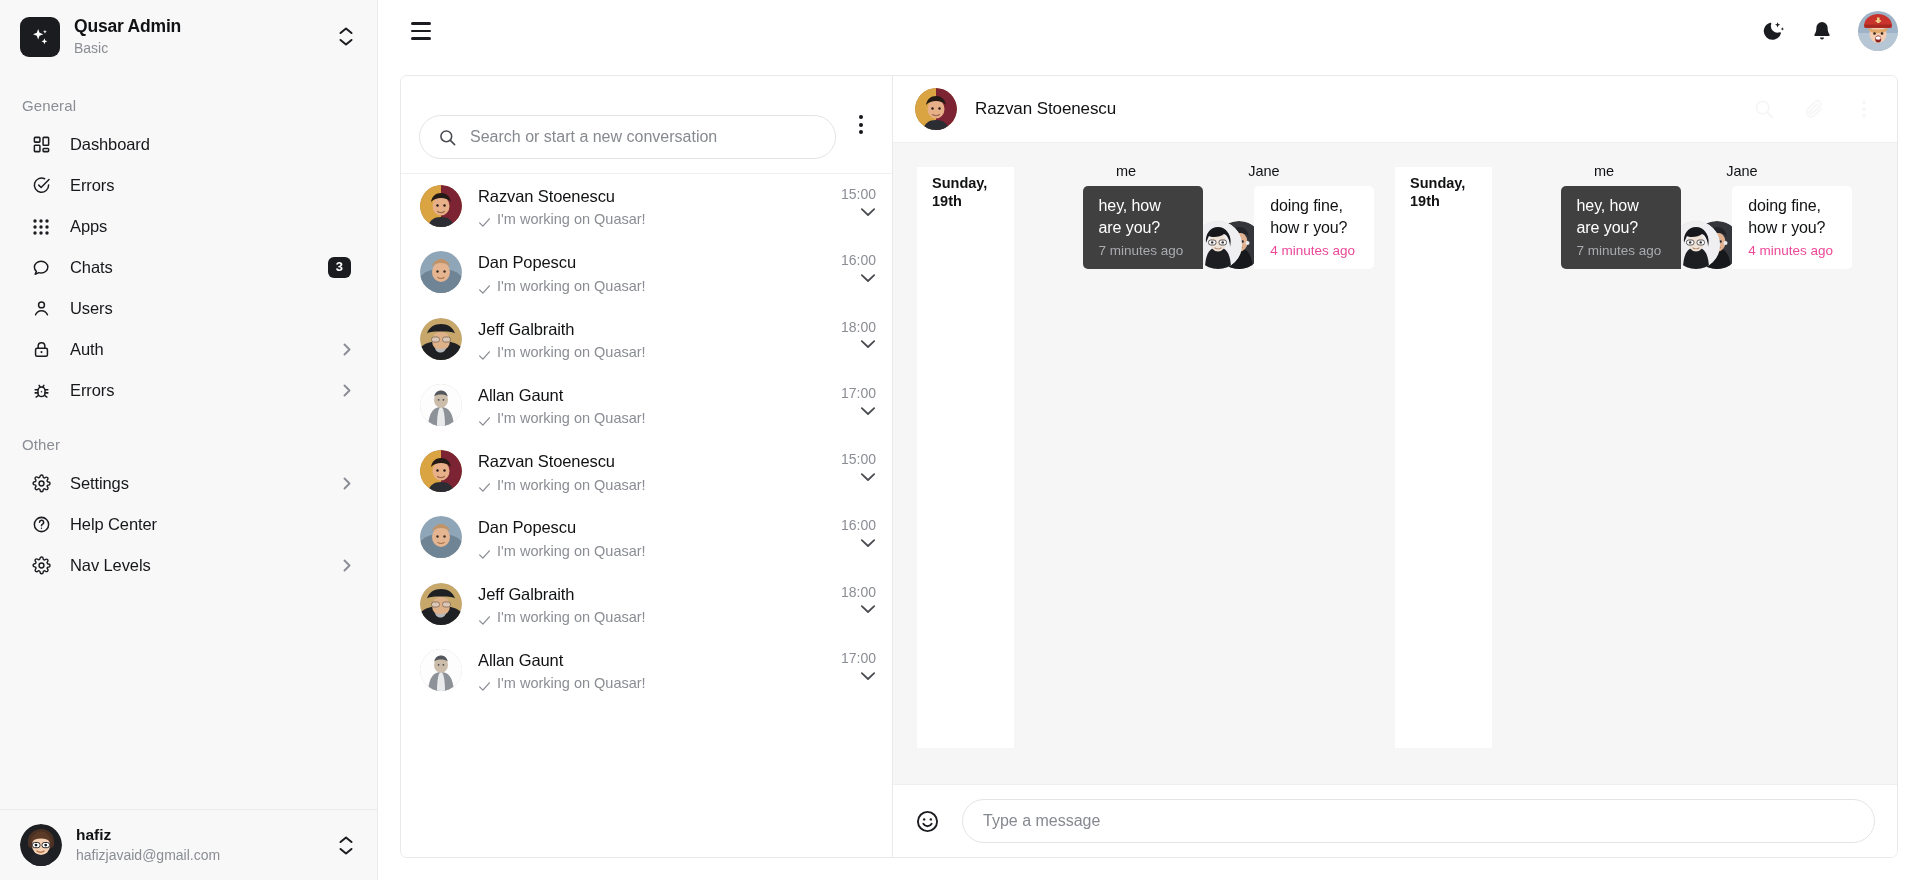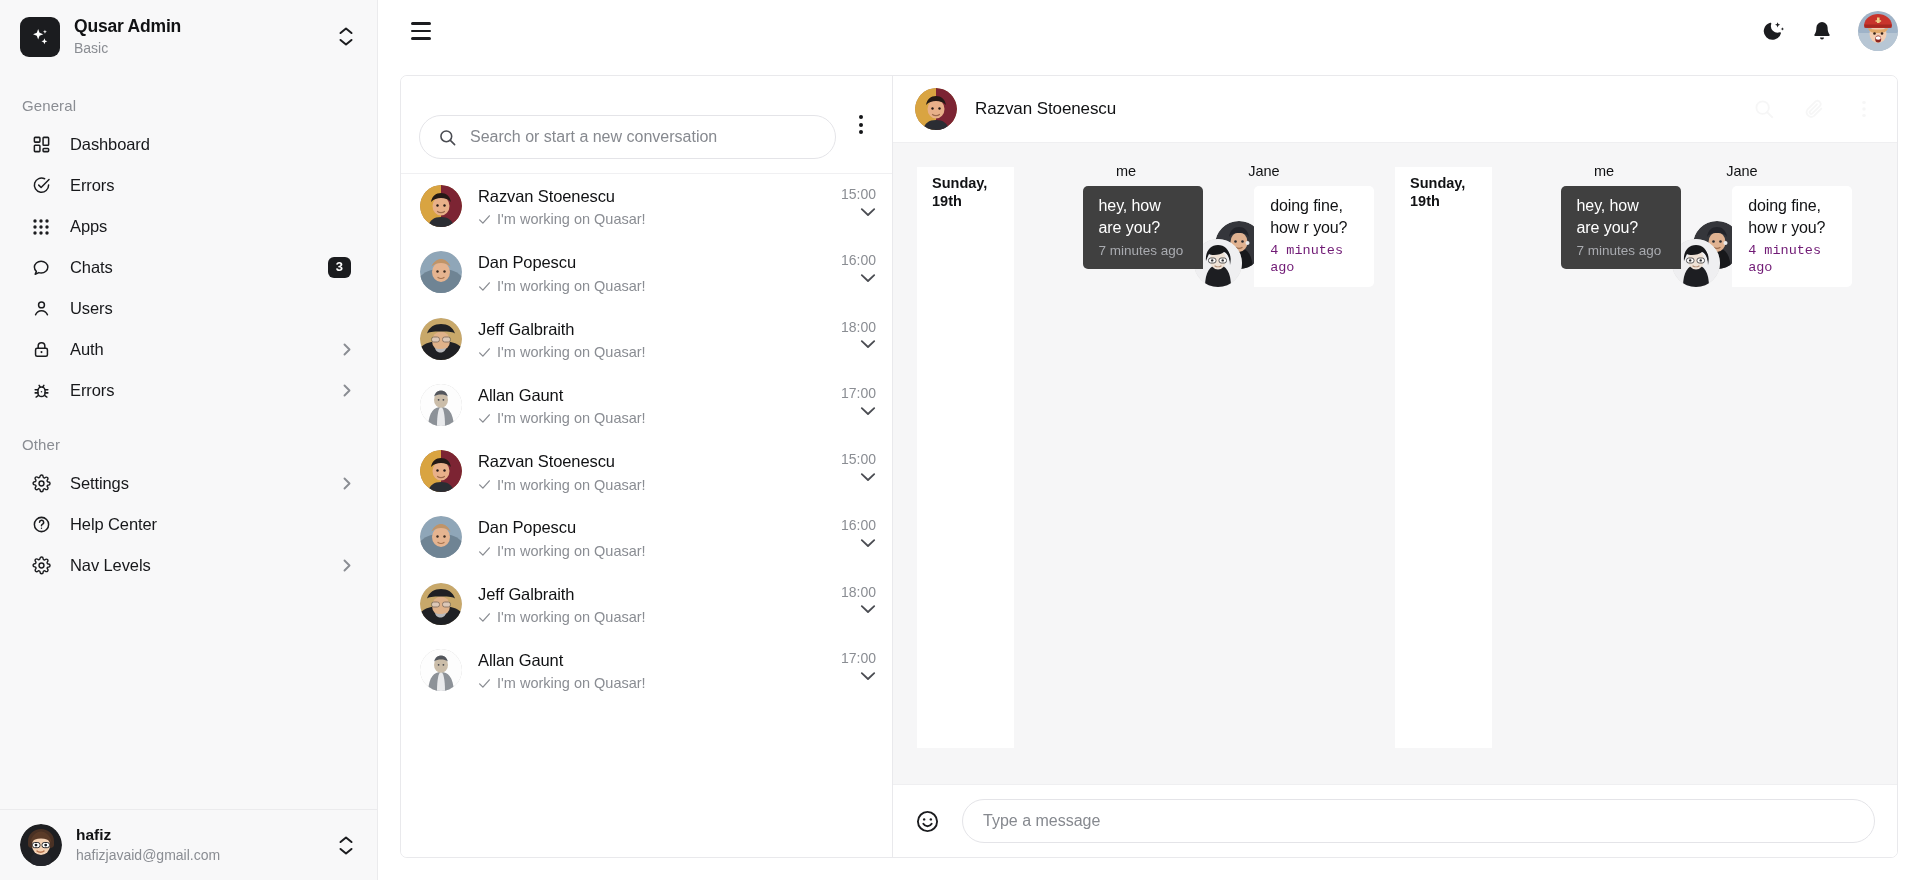--- a/index.html
+++ b/index.html
@@ -165,21 +165,21 @@
     cursor: pointer;
     min-height: 57px;
   }
   .conv-body { flex: 1; min-width: 0; padding-top: 1px; }
   .conv-name {
     font-size: 16.5px; color: #111214;
     line-height: 1.3; letter-spacing: -0.1px;
   }
   .conv-snippet {
     font-size: 14.5px; color: #8a8d93;
-    display: flex; align-items: center; gap: 6px;
+    display: flex; align-items: flex-end; gap: 6px;
     margin-top: 3px; line-height: 1.3;
   }
   .conv-right {
     display: flex; flex-direction: column;
     align-items: flex-end; gap: 4px;
     flex: 0 0 auto; padding-top: 1px;
   }
   .conv-time { font-size: 14px; color: #8a8d93; line-height: 1.2; }
   .conv-caret { color: #4a4c52; display: flex; }
 
@@ -222,21 +222,21 @@
   .bubble-time { font-size: 13.5px; margin-top: 3px; line-height: 1.3; }
   .bubble.sent {
     background: #404040; color: #fff;
     border-radius: 5px 5px 0 5px;
   }
   .bubble.sent .bubble-time { color: #a9abb0; }
   .bubble.received {
     background: #fff; color: #111214;
     border-radius: 5px 5px 5px 0;
   }
-  .bubble.received .bubble-time { color: #701a75; font-family: Liberation Mono, monospace; }
+  .bubble.received .bubble-time { color: #ec4899; }
 
   .composer {
     flex: 0 0 auto;
     border-top: 1px solid #efeff1;
     padding: 14px 22px;
     display: flex; align-items: center; gap: 22px;
     background: #fff;
   }
   .composer-input {
     flex: 1; height: 44px;

